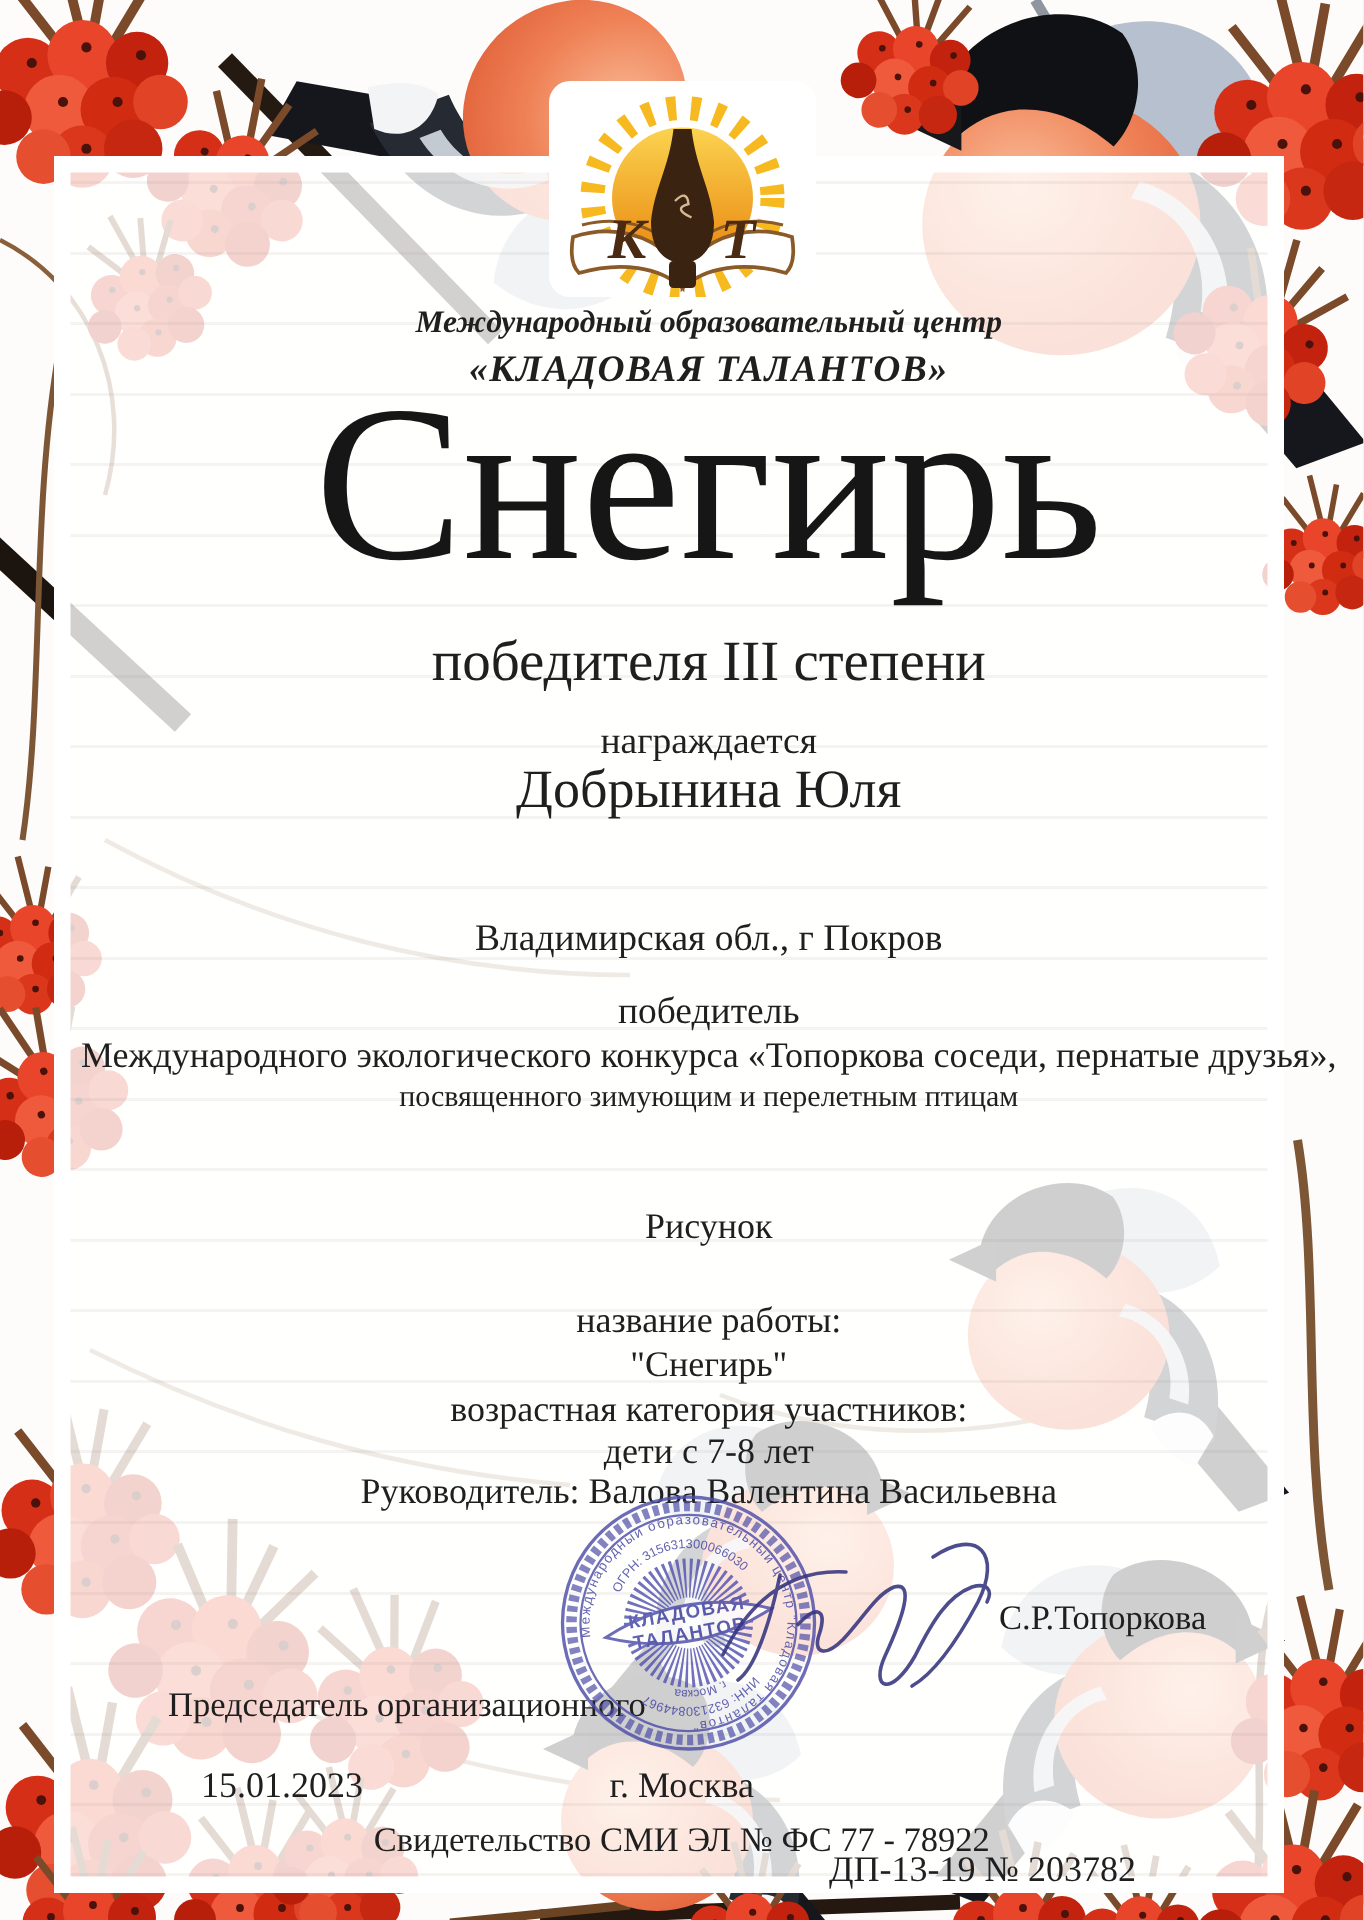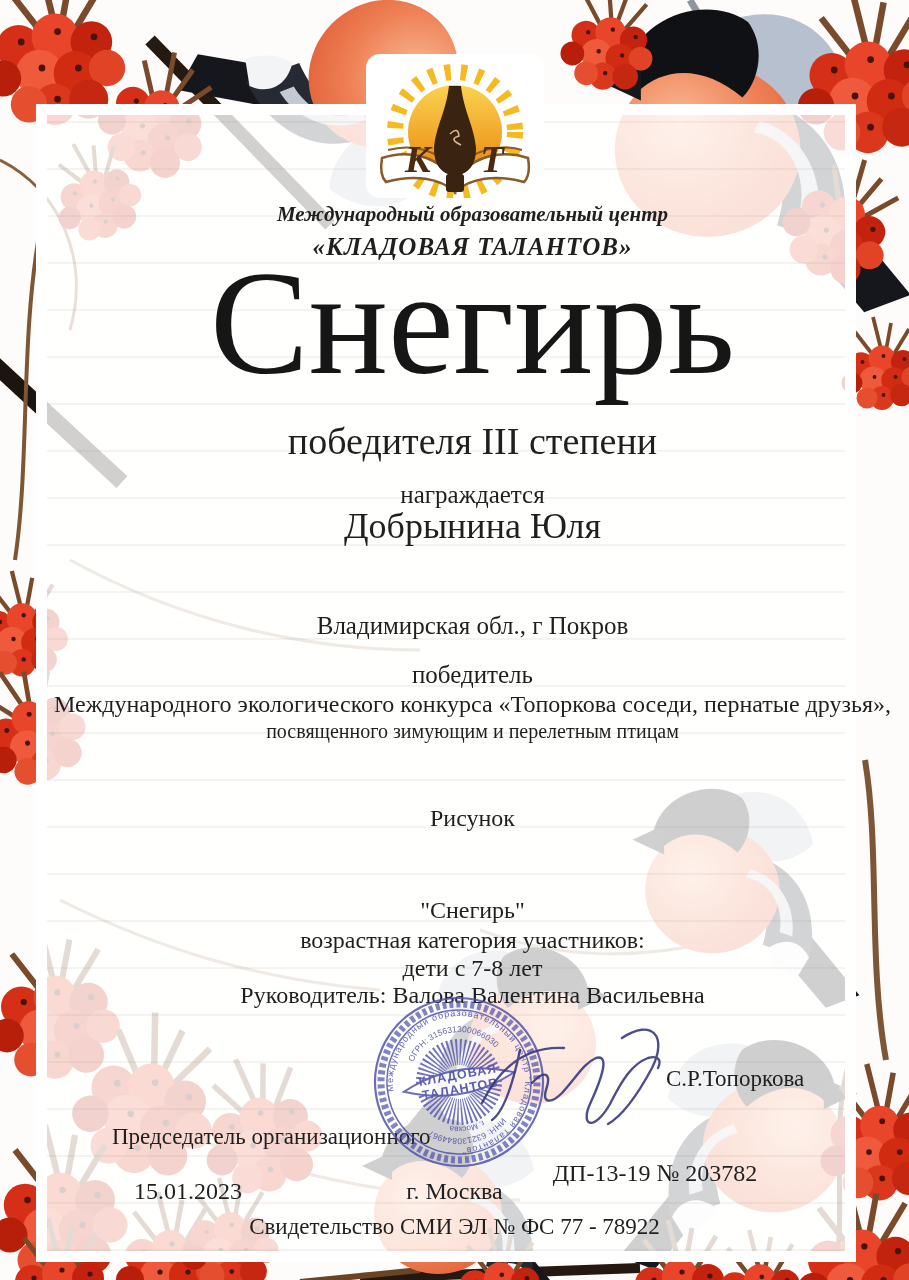--- a/index.html
+++ b/index.html
@@ -29,21 +29,21 @@
   .wl{top:868px;font-size:24px;}
   .wv{top:897px;font-size:24px;}
   .al{top:927px;font-size:24px;}
   .av{top:955px;font-size:24px;}
   .sup{top:982px;font-size:24px;}
   .pos{position:absolute;left:112px;width:330px;text-align:left;font-size:23px;z-index:4;}
   .pos1{top:1124px;} .pos2{top:1095px;}
   .signame{position:absolute;left:666px;top:1066px;font-size:23px;z-index:4;}
   .fdate{position:absolute;left:103px;width:170px;top:1178px;font-size:24px;text-align:center;z-index:4;}
   .fcity{position:absolute;left:0;right:0;top:1178px;font-size:24px;text-align:center;z-index:4;}
-  .fnum{position:absolute;left:545px;width:220px;top:1160px;font-size:24px;text-align:center;z-index:4;}
+  .fnum{position:absolute;left:545px;width:220px;top:1234px;font-size:24px;text-align:center;z-index:4;}
   .lic{position:absolute;left:0;right:0;top:1214px;font-size:23px;text-align:center;z-index:4;}
   #logo{position:absolute;left:366px;top:54px;width:178px;height:144px;z-index:3;}
   #stamp{position:absolute;left:364px;top:994px;width:190px;height:176px;z-index:5;opacity:.82;}
   #sig{position:absolute;left:472px;top:1008px;width:200px;height:150px;z-index:6;opacity:.88;}
 </style>
 </head>
 <body>
 
 <div id="page">
 
@@ -166,20 +166,21 @@
   <div class="txt org2">«КЛАДОВАЯ ТАЛАНТОВ»</div>
   <div class="txt title">Снегирь</div>
   <div class="txt subtitle">победителя III степени</div>
   <div class="txt awarded">награждается</div>
   <div class="txt name">Добрынина Юля</div>
   <div class="txt loc">Владимирская обл., г Покров</div>
   <div class="txt result">победитель</div>
   <div class="txt c1">Международного экологического конкурса «Топоркова соседи, пернатые друзья»,</div>
   <div class="txt c2">посвященного зимующим и перелетным птицам</div>
   <div class="txt nv">Рисунок</div>
+  <div class="txt wl">название работы:</div>
   <div class="txt wv">"Снегирь"</div>
   <div class="txt al">возрастная категория участников:</div>
   <div class="txt av">дети с 7-8 лет</div>
   <div class="txt sup">Руководитель: Валова Валентина Васильевна</div>
 
   <div class="pos pos1">Председатель организационного</div>
   <div class="signame">С.Р.Топоркова</div>
 
   <div class="fdate">15.01.2023</div>
   <div class="fcity">г. Москва</div>

